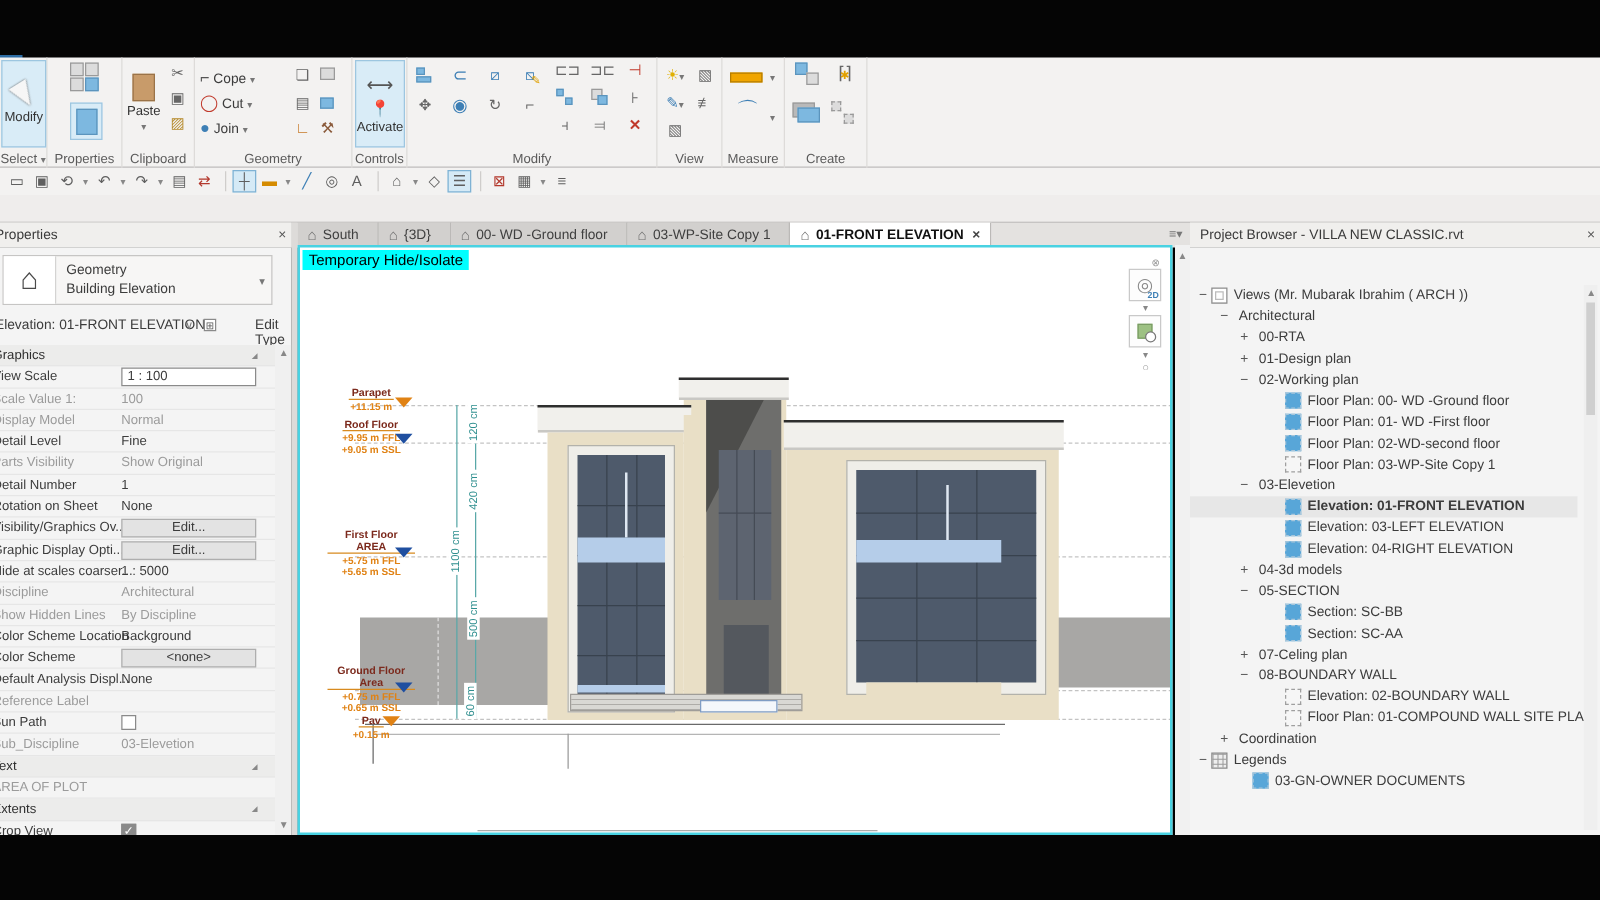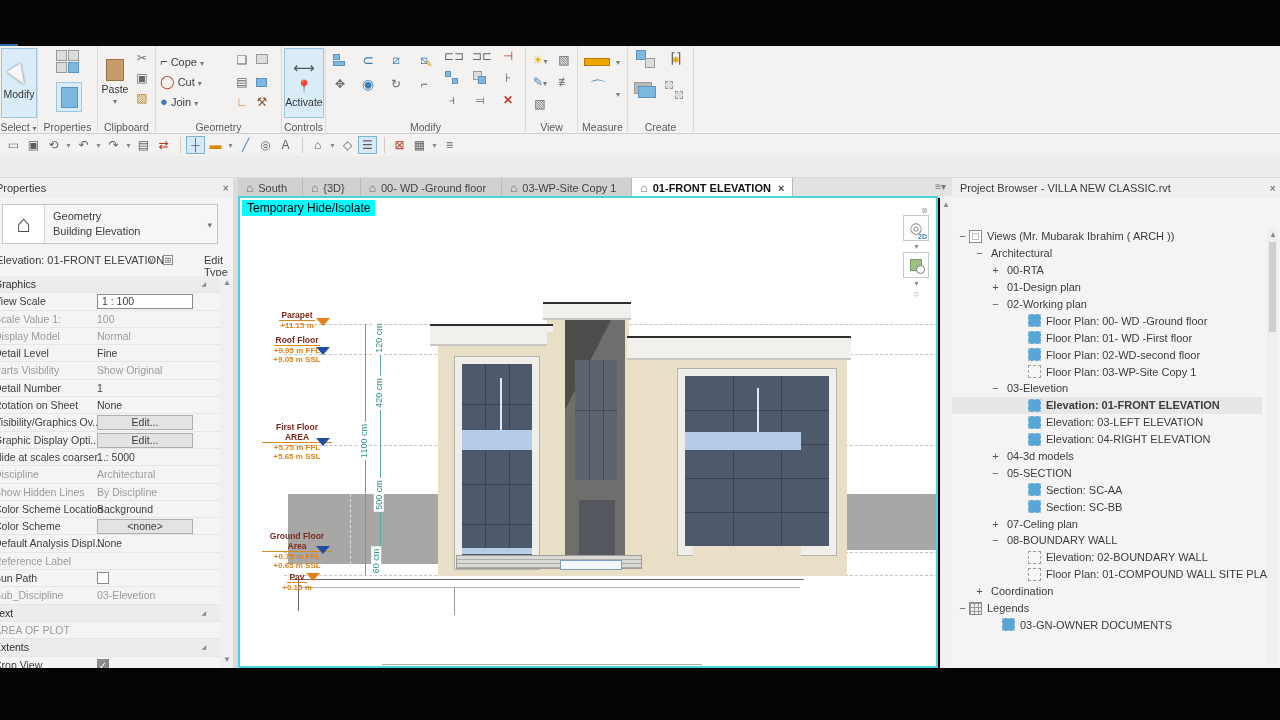--- a/index.html
+++ b/index.html
@@ -61,21 +61,21 @@
   .typesel .ttext { padding:4px 0 0 8px; font-size:11px; color:#3c3c3c; line-height:15px; }
   .typesel .tdd { position:absolute; right:5px; top:15px; font-size:9px; color:#777; }
   .instrow { position:absolute; left:0px; top:52px; width:233px; height:22px; font-size:11px; color:#3c3c3c; }
   .instrow .iname { position:absolute; left:-4px; top:4px; white-space:nowrap; }
   .instrow .idd { position:absolute; left:148px; top:5px; font-size:9px; color:#777; }
   .instrow .etico { position:absolute; left:163px; top:5px; width:10px; height:10px; border:1px solid #8a8a8a; background:#fff; font-size:8px; line-height:9px; text-align:center; color:#555; }
   .instrow .etxt { position:absolute; left:177px; top:4px;margin-left:27px; }
   .prows { position:absolute; left:0; top:78px; width:220px; }
   .prow { position:relative; height:17.3px; border-bottom:1px solid #e6e6e6; font-size:10.5px; }
   .plabel { position:absolute; left:-6px; top:2px; white-space:nowrap; color:#3c3c3c; }
-  .pval { position:absolute; left:97px; top:2px; width:96px; white-space:nowrap; color:#3c3c3c; }
+  .pval { position:absolute; left:97px; top:2px; width:108px; white-space:nowrap; color:#3c3c3c; }
   .prow.gray .plabel, .prow.gray .pval { color:#9b9b9b; }
   .prow.input .pval { top:1px; height:15px; border:1px solid #8a8a8a; background:#fff; padding:0 4px; line-height:13px; }
   .prow.btn .pval { top:1px; height:15px; background:#e3e3e3; border:1px solid #aeaeae; text-align:center; line-height:13px; }
   .prow.check0 .pval, .prow.check1 .pval { width:12px; height:12px; border:1px solid #8a8a8a; background:#fff; }
   .prow.check1 .pval { background:#8a8a8a; color:#fff; font-size:10px; line-height:11px; text-align:center; }
   .prow.section { background:#ececeb; }
   .prow.section .plabel { font-size:10.5px; color:#2f2f2f; }
   .prow.section::after { content:"◢"; position:absolute; right:14px; top:4px; font-size:6px; color:#888; }
   .pscroll { position:absolute; right:0px; top:78px; width:13px; height:392px; background:#f0f0f0; }
   .pscroll .up { position:absolute; top:2px; left:3px; font-size:8px; color:#888; }
@@ -795,27 +795,27 @@
 
         <div class="trow lvl2">
           <span class="texp">−</span>
           <span class="tico none"></span>
           <span class="tlabel">05-SECTION</span>
         </div>
 
         <div class="trow lvl3">
           <span class="texp"></span>
           <span class="tico blue"></span>
+          <span class="tlabel">Section: SC-BB</span>
+        </div>
+
+        <div class="trow lvl3">
+          <span class="texp"></span>
+          <span class="tico blue"></span>
           <span class="tlabel">Section: SC-AA</span>
-        </div>
-
-        <div class="trow lvl3">
-          <span class="texp"></span>
-          <span class="tico blue"></span>
-          <span class="tlabel">Section: SC-BB</span>
         </div>
 
         <div class="trow lvl2">
           <span class="texp">+</span>
           <span class="tico none"></span>
           <span class="tlabel">07-Celing plan</span>
         </div>
 
         <div class="trow lvl2">
           <span class="texp">−</span>

